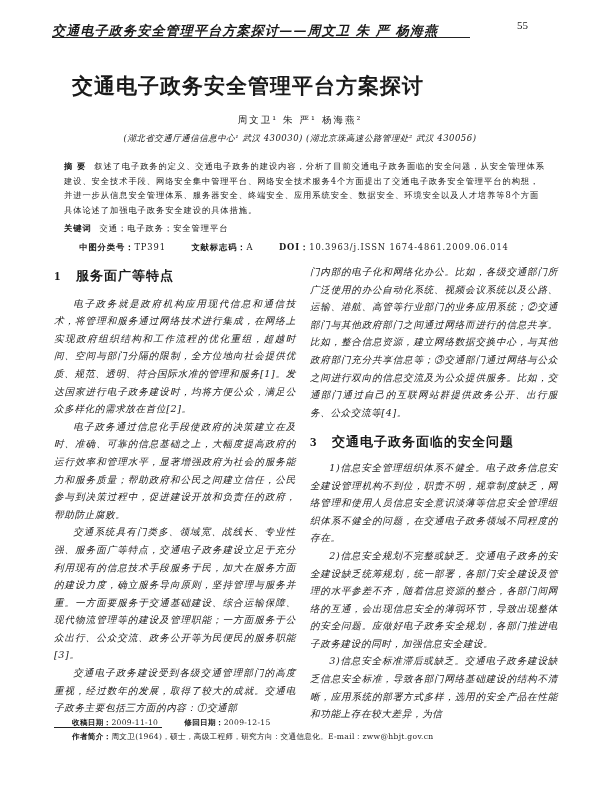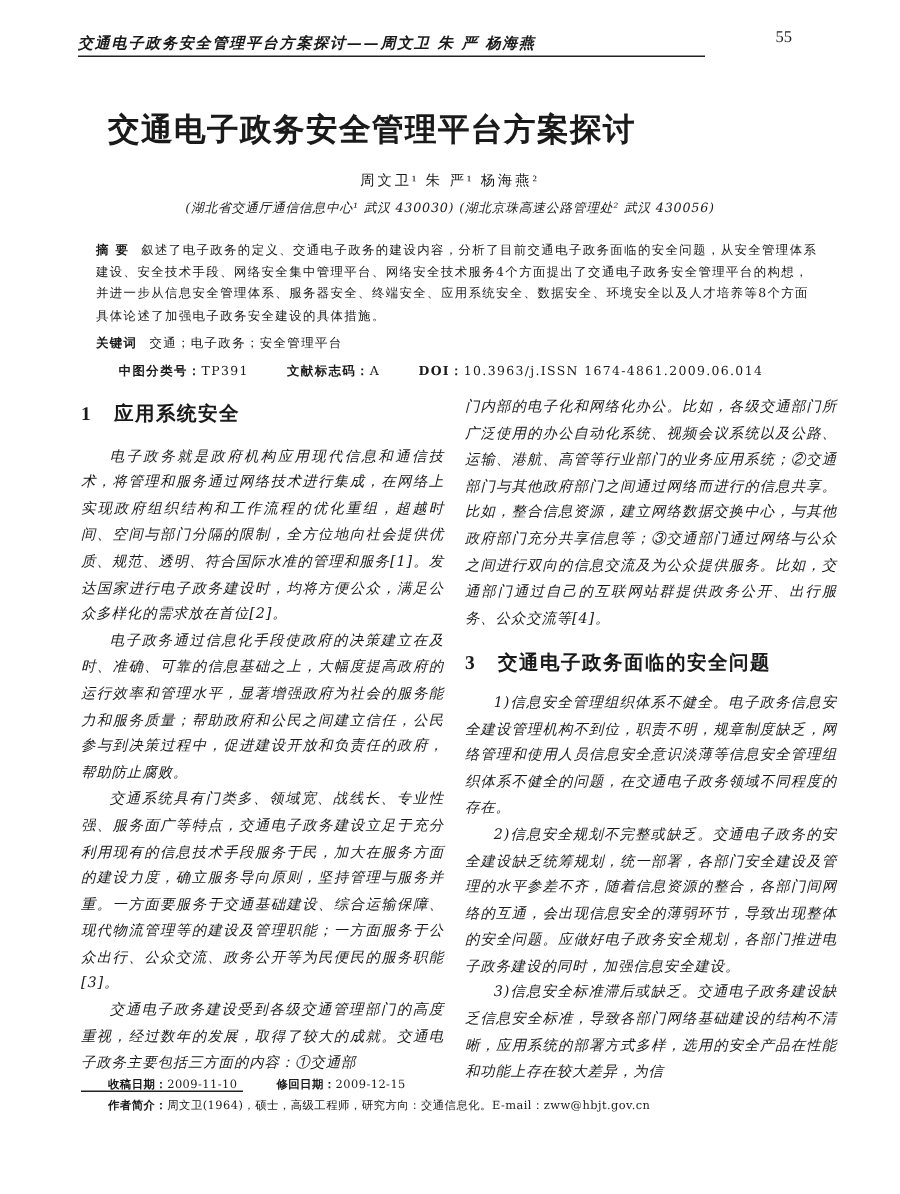--- a/index.html
+++ b/index.html
@@ -1,27 +1,27 @@
 <!DOCTYPE html>
 <html><head>
 <meta charset="utf-8">
 <style>
   html, body { margin: 0; padding: 0; background: #ffffff; }
   body { width: 600px; height: 796px; position: relative; overflow: hidden;
          font-family: "DejaVu Serif", "Liberation Serif", serif; color: #1a1a1a; }
   .running-head { position: absolute; left: 52px; top: 22px; width: 420px;
-         font-size: 10px; font-style: italic; letter-spacing: 1.2px; font-weight: bold; }
+         font-size: 13px; font-style: italic; letter-spacing: 1.2px; font-weight: bold; }
   .page-num { position: absolute; right: 72px; top: 19px; font-size: 11px;
          font-family: "Liberation Serif", serif; }
   .head-rule { position: absolute; left: 52px; top: 37px; width: 418px; height: 0;
          border-top: 1.5px solid #222; }
   .title { position: absolute; left: 0; width: 496px; top: 72px; text-align: center;
          font-size: 21px; font-weight: bold; letter-spacing: 1px; }
   .authors { position: absolute; left: 0; width: 600px; top: 114px; text-align: center;
-         font-size: 9.5px; letter-spacing: 2px; font-family: Liberation Serif, serif; }
+         font-size: 9.5px; letter-spacing: 2px; }
   .affil { position: absolute; left: 0; width: 600px; top: 133px; text-align: center;
          font-size: 8.5px; letter-spacing: .5px; font-style: italic; }
   .abstract { position: absolute; left: 60px; width: 490px; top: 155px;
          font-size: 8.3px; line-height: 14.5px; letter-spacing: .9px; }
   .abstract .lbl { font-weight: bold; margin-right: 8px; }
   .abstract p { margin: 4px; text-indent: 0; }
   .meta-line { font-size: 8.3px; text-align: center; }
   .meta-line span { margin-right: 22px; }
   .col { position: absolute; top: 263px; width: 242px; font-size: 9.6px;
          line-height: 17.6px; letter-spacing: .6px; text-align: justify; }
@@ -60,21 +60,21 @@
   </p>
   <p class="meta-line">
     <span><b>中图分类号：</b><span style="margin:0">TP391</span></span>
     <span><b>文献标志码：</b><span style="margin:0">A</span></span>
     <span><b>DOI：</b><span style="margin:0">10.3963/j.ISSN 1674-4861.2009.06.014</span></span>
   </p>
 </div>
 
 <div class="col left">
   <h2 class="sec-h">
-    <span class="num">1</span><span>应用系统安全</span>
+    <span class="num">1</span><span>服务面广等特点</span>
   </h2>
   <p>电子政务就是政府机构应用现代信息和通信技术，将管理和服务通过网络技术进行集成，在网络上实现政府组织结构和工作流程的优化重组，超越时间、空间与部门分隔的限制，全方位地向社会提供优质、规范、透明、符合国际水准的管理和服务[1]。发达国家进行电子政务建设时，均将方便公众，满足公众多样化的需求放在首位[2]。</p>
   <p>电子政务通过信息化手段使政府的决策建立在及时、准确、可靠的信息基础之上，大幅度提高政府的运行效率和管理水平，显著增强政府为社会的服务能力和服务质量；帮助政府和公民之间建立信任，公民参与到决策过程中，促进建设开放和负责任的政府，帮助防止腐败。</p>
   <p>交通系统具有门类多、领域宽、战线长、专业性强、服务面广等特点，交通电子政务建设立足于充分利用现有的信息技术手段服务于民，加大在服务方面的建设力度，确立服务导向原则，坚持管理与服务并重。一方面要服务于交通基础建设、综合运输保障、现代物流管理等的建设及管理职能；一方面服务于公众出行、公众交流、政务公开等为民便民的服务职能[3]。</p>
   <p>交通电子政务建设受到各级交通管理部门的高度重视，经过数年的发展，取得了较大的成就。交通电子政务主要包括三方面的内容：①交通部</p>
 </div>
 
 <div class="col right">
   <p class="cont">门内部的电子化和网络化办公。比如，各级交通部门所广泛使用的办公自动化系统、视频会议系统以及公路、运输、港航、高管等行业部门的业务应用系统；②交通部门与其他政府部门之间通过网络而进行的信息共享。比如，整合信息资源，建立网络数据交换中心，与其他政府部门充分共享信息等；③交通部门通过网络与公众之间进行双向的信息交流及为公众提供服务。比如，交通部门通过自己的互联网站群提供政务公开、出行服务、公众交流等[4]。</p>
   <h2 class="sec-h">

